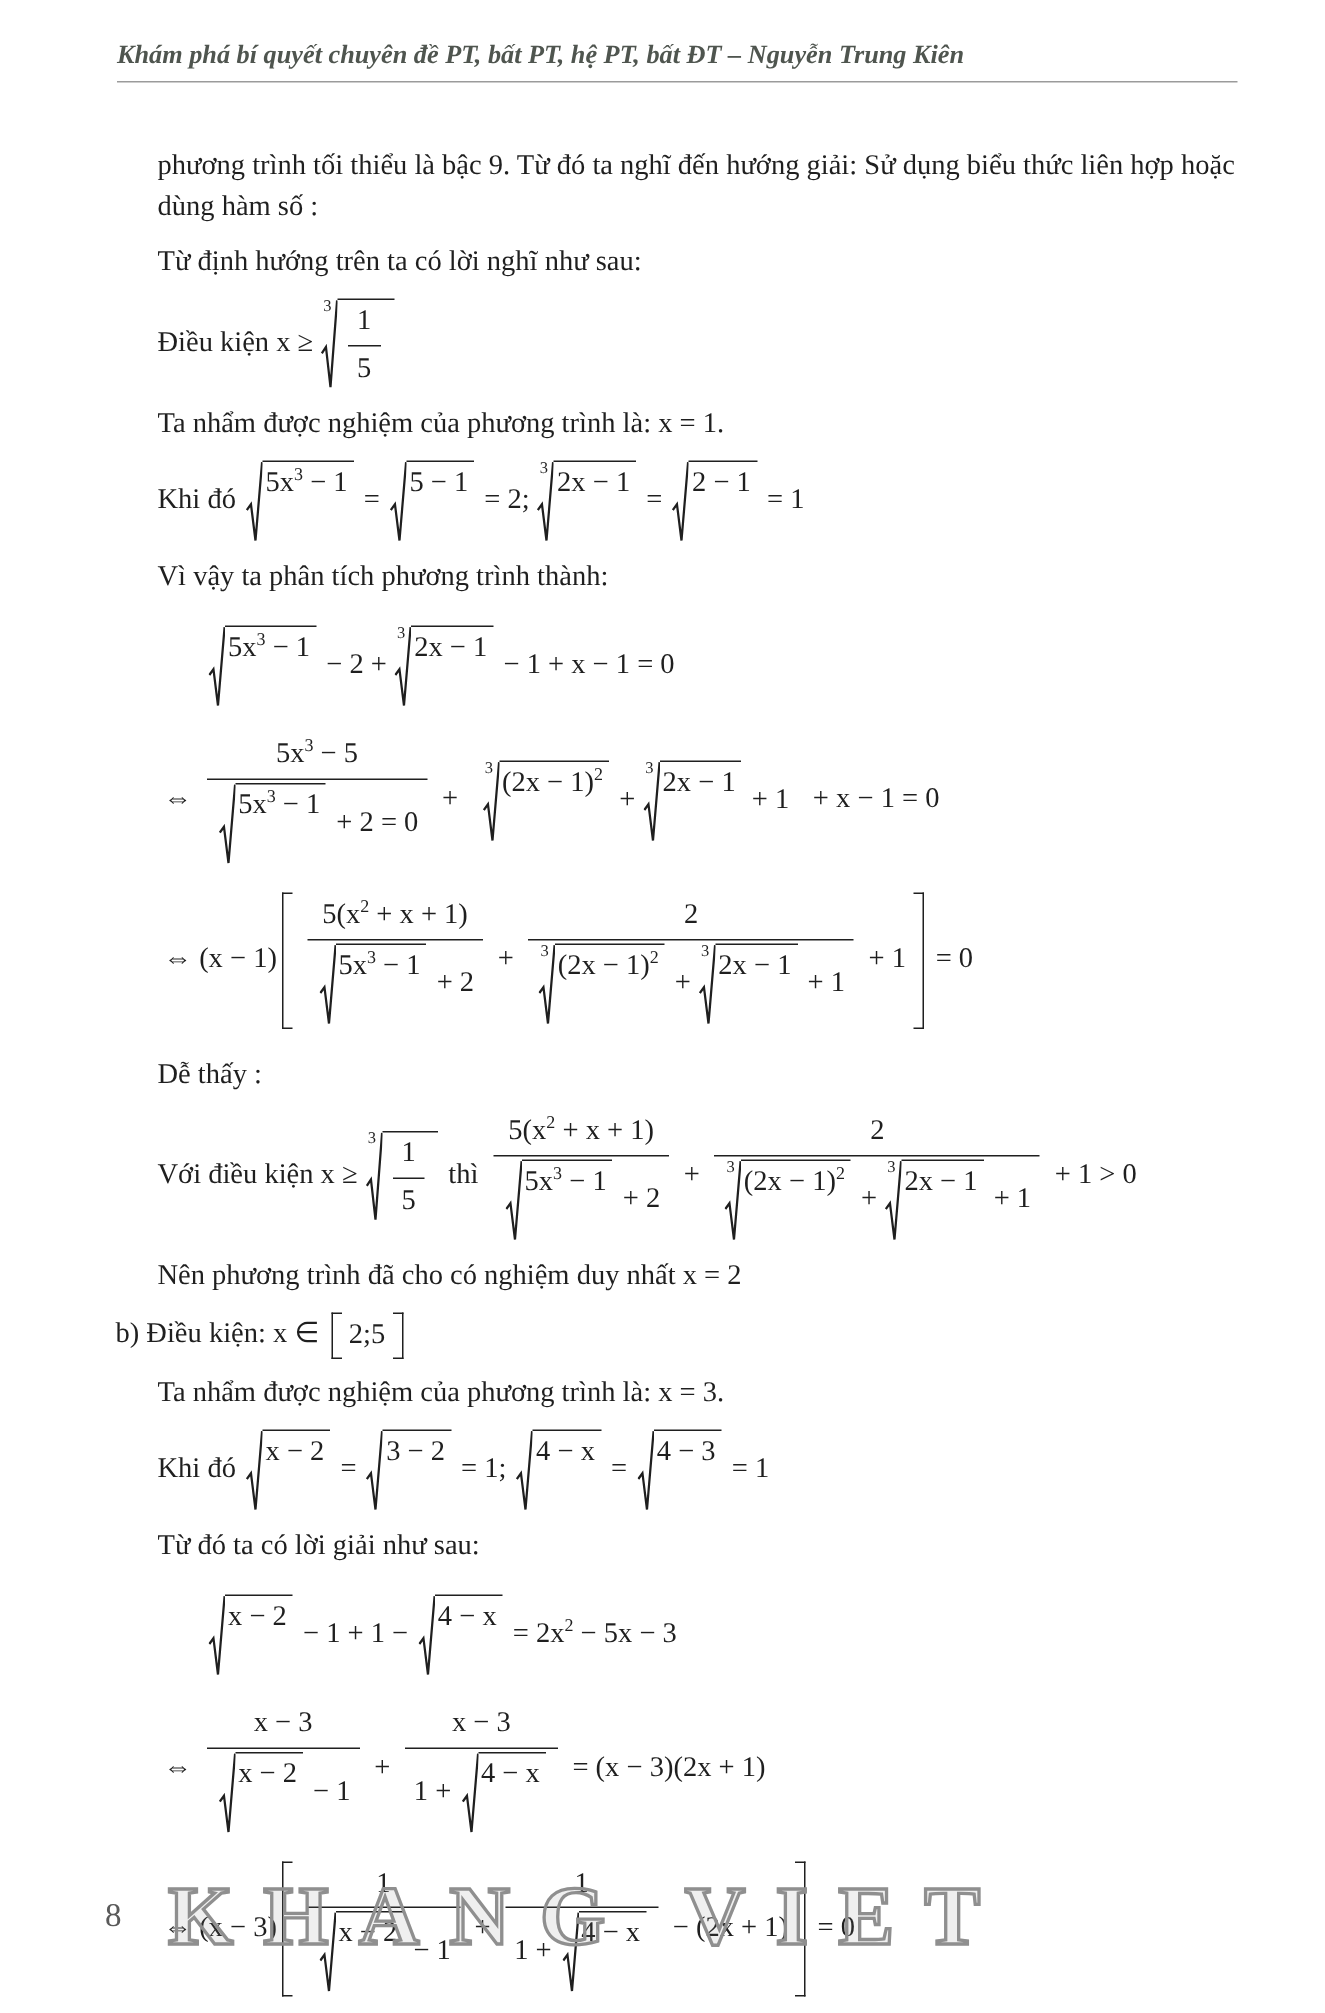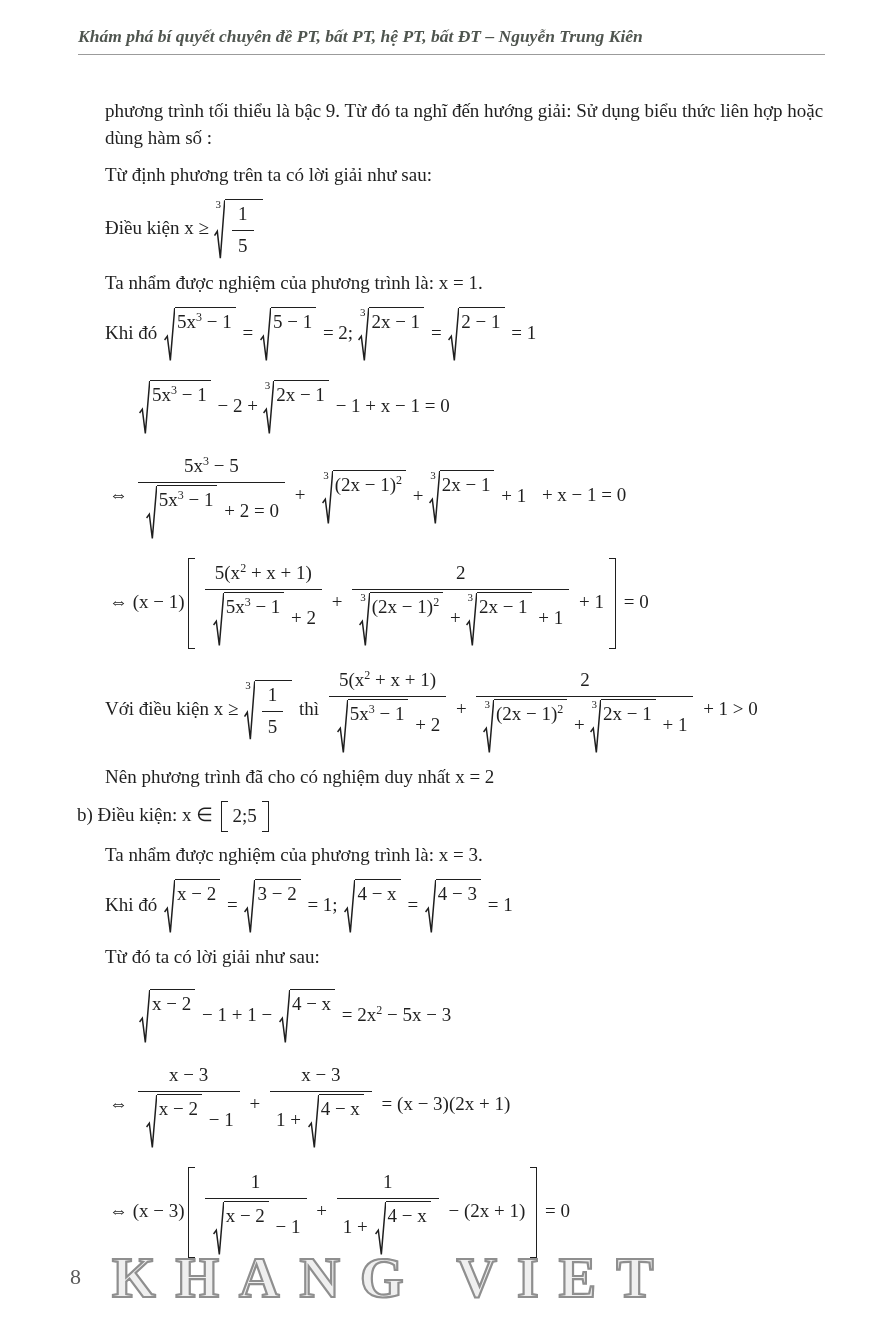--- a/index.html
+++ b/index.html
@@ -60,21 +60,21 @@
 </head>
 <body>
 
 <div class="page">
   <div class="hdr">
     <div class="hdr-text">Khám phá bí quyết chuyên đề PT, bất PT, hệ PT, bất ĐT – Nguyễn Trung Kiên</div>
   </div>
 
   <div class="content" id="content">
       <div class="line para">phương trình tối thiểu là bậc 9. Từ đó ta nghĩ đến hướng giải: Sử dụng biểu thức liên hợp hoặc dùng hàm số :</div>
-      <div class="line body">Từ định phương trên ta có lời giải như sau:</div>
+      <div class="line body">Từ định hướng trên ta có lời nghĩ như sau:</div>
       <div class="line body">Điều kiện x ≥ <span class="sqrt">
           <span class="ridx">3</span>
           <svg class="rsign" viewBox="0 0 20 100" preserveAspectRatio="none">
             <path d="M1 60 L6 53 L11.5 97 L19.5 2" vector-effect="non-scaling-stroke"></path>
           </svg>
           <span class="rad"><span class="frac"><span class="fnum">1</span><span class="fden">5</span></span></span>
         </span></div>
       <div class="line body">Ta nhẩm được nghiệm của phương trình là: x = 1.</div>
       <div class="line body">Khi đó <span class="sqrt">
           <svg class="rsign" viewBox="0 0 20 100" preserveAspectRatio="none">
@@ -91,20 +91,21 @@
           <svg class="rsign" viewBox="0 0 20 100" preserveAspectRatio="none">
             <path d="M1 60 L6 53 L11.5 97 L19.5 2" vector-effect="non-scaling-stroke"></path>
           </svg>
           <span class="rad">2x − 1</span>
         </span> = <span class="sqrt">
           <svg class="rsign" viewBox="0 0 20 100" preserveAspectRatio="none">
             <path d="M1 60 L6 53 L11.5 97 L19.5 2" vector-effect="non-scaling-stroke"></path>
           </svg>
           <span class="rad">2 − 1</span>
         </span> = 1</div>
+      <div class="line body">Vì vậy ta phân tích phương trình thành:</div>
       <div class="line eqi"><span class="sqrt">
           <svg class="rsign" viewBox="0 0 20 100" preserveAspectRatio="none">
             <path d="M1 60 L6 53 L11.5 97 L19.5 2" vector-effect="non-scaling-stroke"></path>
           </svg>
           <span class="rad">5x<sup>3</sup> − 1</span>
         </span> − 2 + <span class="sqrt">
           <span class="ridx">3</span>
           <svg class="rsign" viewBox="0 0 20 100" preserveAspectRatio="none">
             <path d="M1 60 L6 53 L11.5 97 L19.5 2" vector-effect="non-scaling-stroke"></path>
           </svg>
@@ -143,20 +144,21 @@
                   <span class="rad">(2x − 1)<sup>2</sup></span>
                 </span> + <span class="sqrt">
                   <span class="ridx">3</span>
                   <svg class="rsign" viewBox="0 0 20 100" preserveAspectRatio="none">
                     <path d="M1 60 L6 53 L11.5 97 L19.5 2" vector-effect="non-scaling-stroke"></path>
                   </svg>
                   <span class="rad">2x − 1</span>
                 </span> + 1</span></span> + 1</span>
           <span class="brk r"></span>
         </span> = 0</div>
+      <div class="line body">Dễ thấy :</div>
       <div class="line body">Với điều kiện x ≥ <span class="sqrt">
           <span class="ridx">3</span>
           <svg class="rsign" viewBox="0 0 20 100" preserveAspectRatio="none">
             <path d="M1 60 L6 53 L11.5 97 L19.5 2" vector-effect="non-scaling-stroke"></path>
           </svg>
           <span class="rad"><span class="frac"><span class="fnum">1</span><span class="fden">5</span></span></span>
         </span> thì <span class="frac"><span class="fnum">5(x<sup>2</sup> + x + 1)</span><span class="fden"><span class="sqrt">
               <svg class="rsign" viewBox="0 0 20 100" preserveAspectRatio="none">
                 <path d="M1 60 L6 53 L11.5 97 L19.5 2" vector-effect="non-scaling-stroke"></path>
               </svg>

